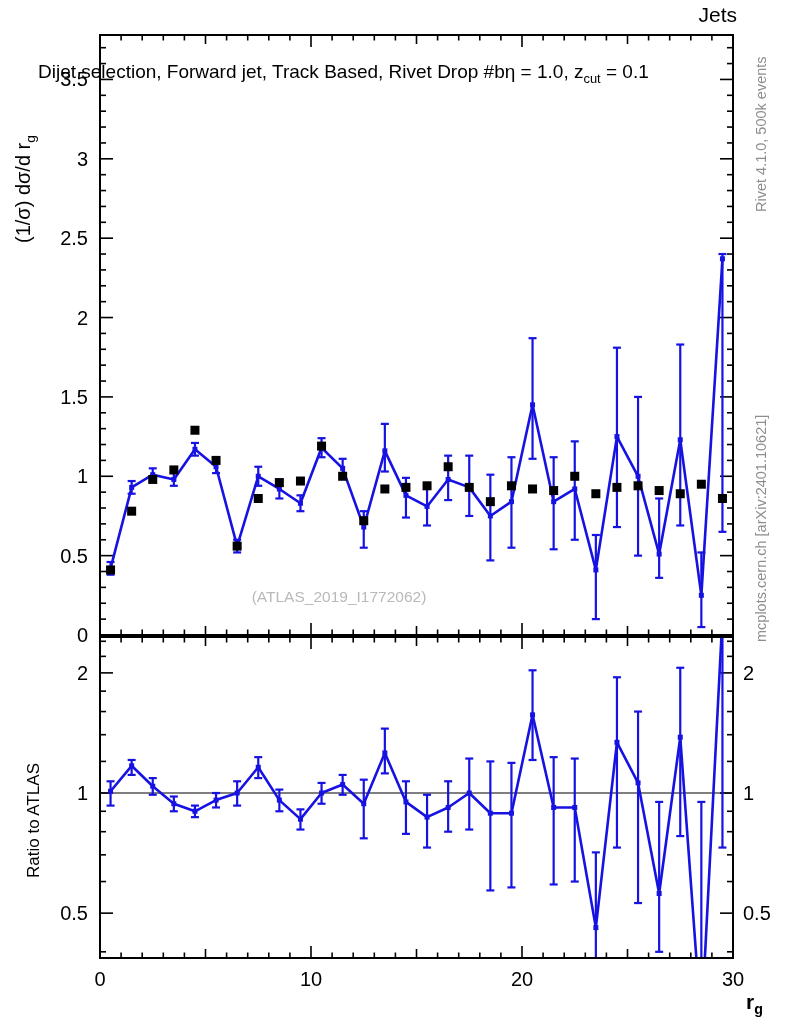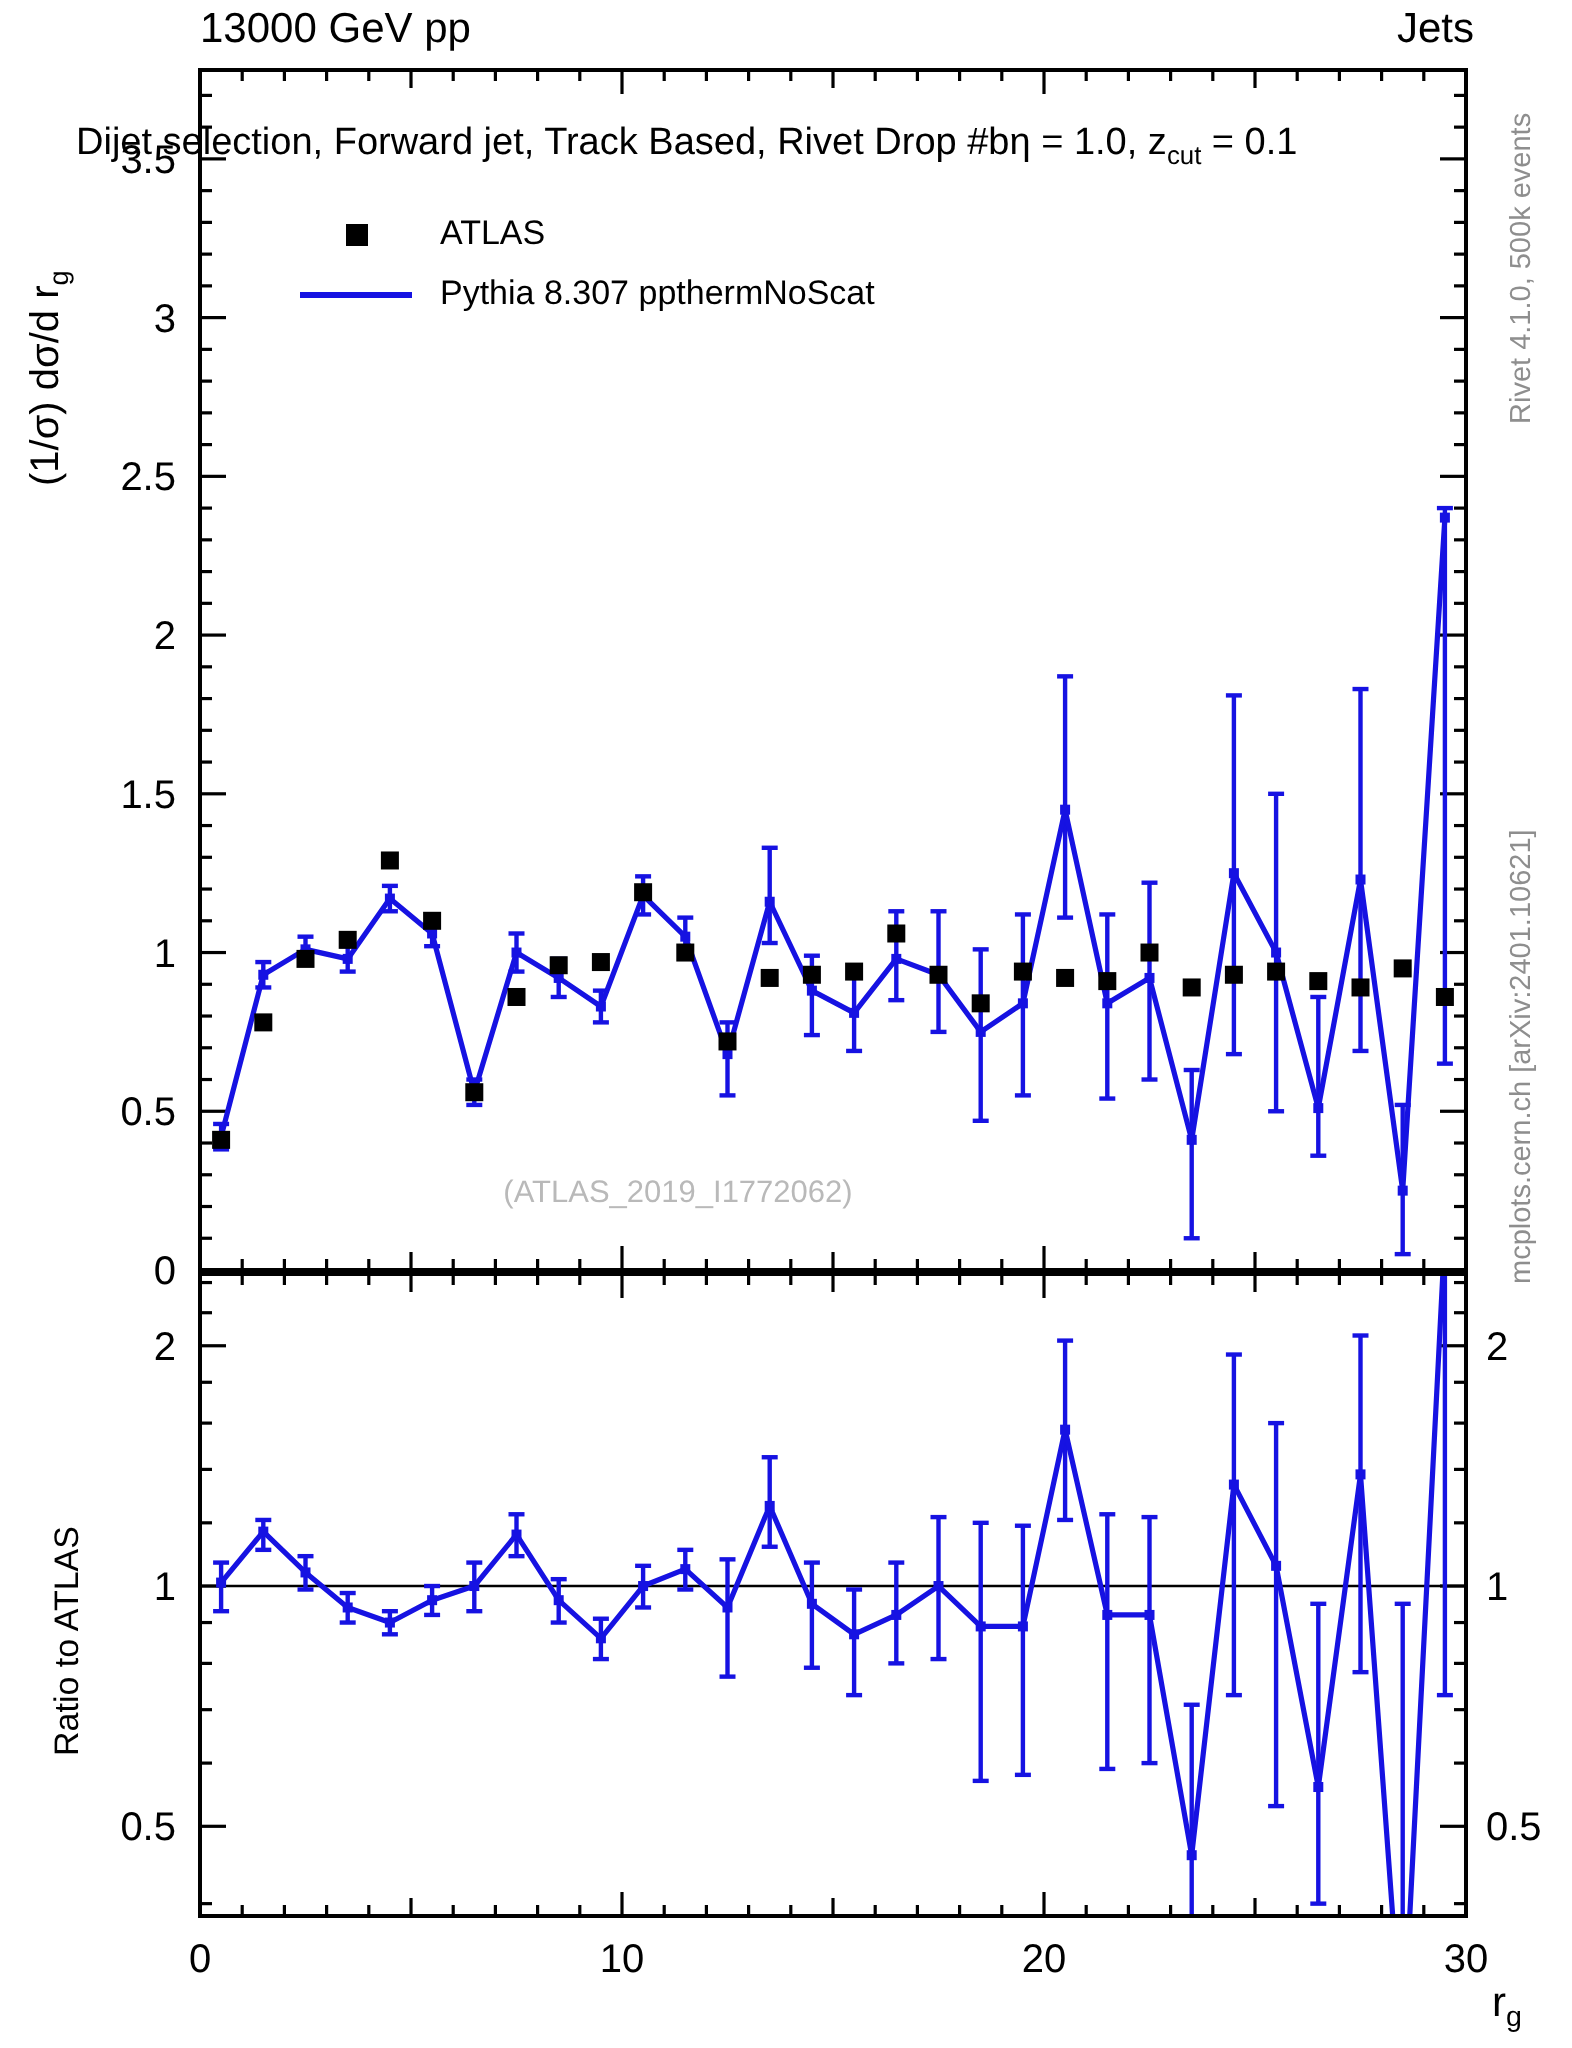--- a/index.html
+++ b/index.html
@@ -13,21 +13,21 @@
   .legend{top:102px;left:148px;font-size:17px;}
   .lrow{height:30px;display:flex;align-items:center;}
   .lmark{width:60px;display:flex;justify-content:center;align-items:center;margin-right:12px;}
   .sq{width:11px;height:11px;background:#000;}
   .ln{width:56px;height:3px;}
   .wm{top:588px;left:0;width:678px;text-align:center;font-size:15.5px;}
   .vtext{transform-origin:0 0;transform:rotate(-90deg);}
   .note{font-size:14.5px;}
   .yl{font-size:20px;}
   .ylr{font-size:17px;}
-  .xl{font-size:21px;left:746px;top:990px;}
+  .xl{font-size:21px;left:746px;top:990px;font-weight:bold;}
 </style>
 </head>
 <body>
 
 <div id="page">
 
   <svg id="plot" width="786" height="1024">
       <defs>
         <clipPath id="cmain">
           <rect x="100" y="35" width="633" height="600"></rect>
@@ -560,39 +560,24 @@
         <rect x="635.55" y="780.4157173990918" width="5" height="5" fill="#1612e2"></rect>
         <rect x="656.65" y="891.0082071306254" width="5" height="5" fill="#1612e2"></rect>
         <rect x="677.75" y="734.6917111002966" width="5" height="5" fill="#1612e2"></rect>
         <rect x="698.85" y="1023.9878853829948" width="5" height="5" fill="#1612e2"></rect>
         <rect x="719.9499999999999" y="614.5563314597806" width="5" height="5" fill="#1612e2"></rect>
       </g>
       <rect x="100" y="35" width="633" height="600" fill="none" stroke="#000000" stroke-width="2"></rect>
       <rect x="100" y="637" width="633" height="321" fill="none" stroke="#000000" stroke-width="2"></rect>
     </svg>
 
-  <div class="ovl hdr" style="left:100px;">13000 GeV pp</div>
   <div class="ovl hdr" style="right:49px;text-align:center;">Jets</div>
 
   <div class="ovl title"><span>Dijet selection, Forward jet, Track Based, Rivet Drop #bη = 1.0, z</span><sub>cut</sub><span> = 0.1</span></div>
 
-  <div class="ovl legend">
-    <div class="lrow">
-      <span class="lmark">
-          <span class="sq"></span>
-        </span>
-      <span>ATLAS</span>
-    </div>
-    <div class="lrow">
-      <span class="lmark">
-          <span class="ln" id="legend-line" style="background: rgb(22, 18, 226);"></span>
-        </span>
-      <span>Pythia 8.307 ppthermNoScat</span>
-    </div>
-  </div>
 
   <div class="ovl wm" id="watermark" style="color: rgb(185, 185, 185);">(ATLAS_2019_I1772062)</div>
 
   <div class="ovl vtext note" style="left: 753px; top: 212px; color: rgb(142, 142, 142);" id="note-top">Rivet 4.1.0,  500k events</div>
   <div class="ovl vtext note" style="left: 753px; top: 642px; color: rgb(142, 142, 142);" id="note-bottom">mcplots.cern.ch [arXiv:2401.10621]</div>
 
   <div class="ovl vtext yl" style="left:12px;top:243px;"><span>(1/σ) dσ/d r</span><sub>g</sub></div>
   <div class="ovl vtext ylr" style="left:24px;top:878px;">Ratio to ATLAS</div>
 
   <div class="ovl xl"><span>r</span><sub>g</sub></div>

